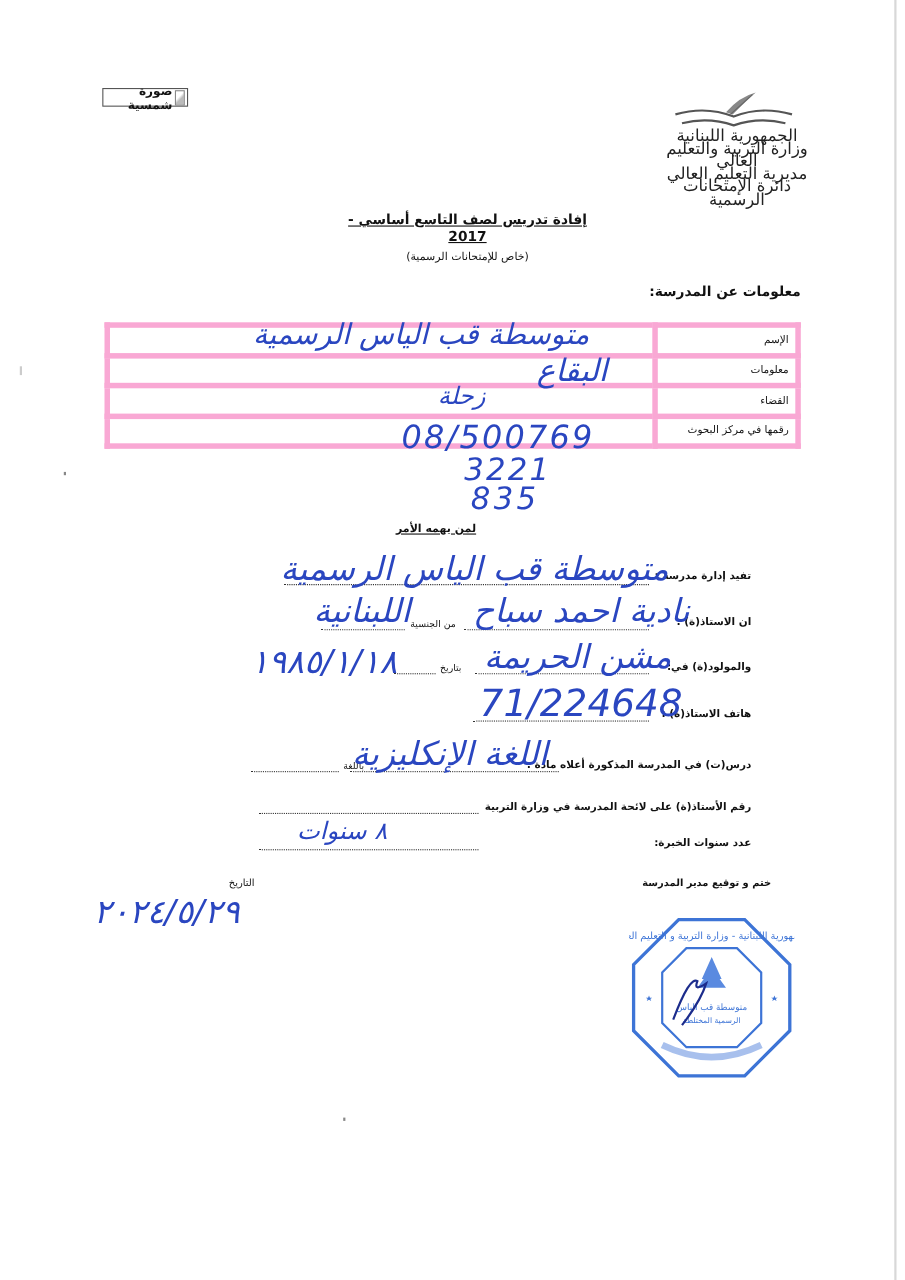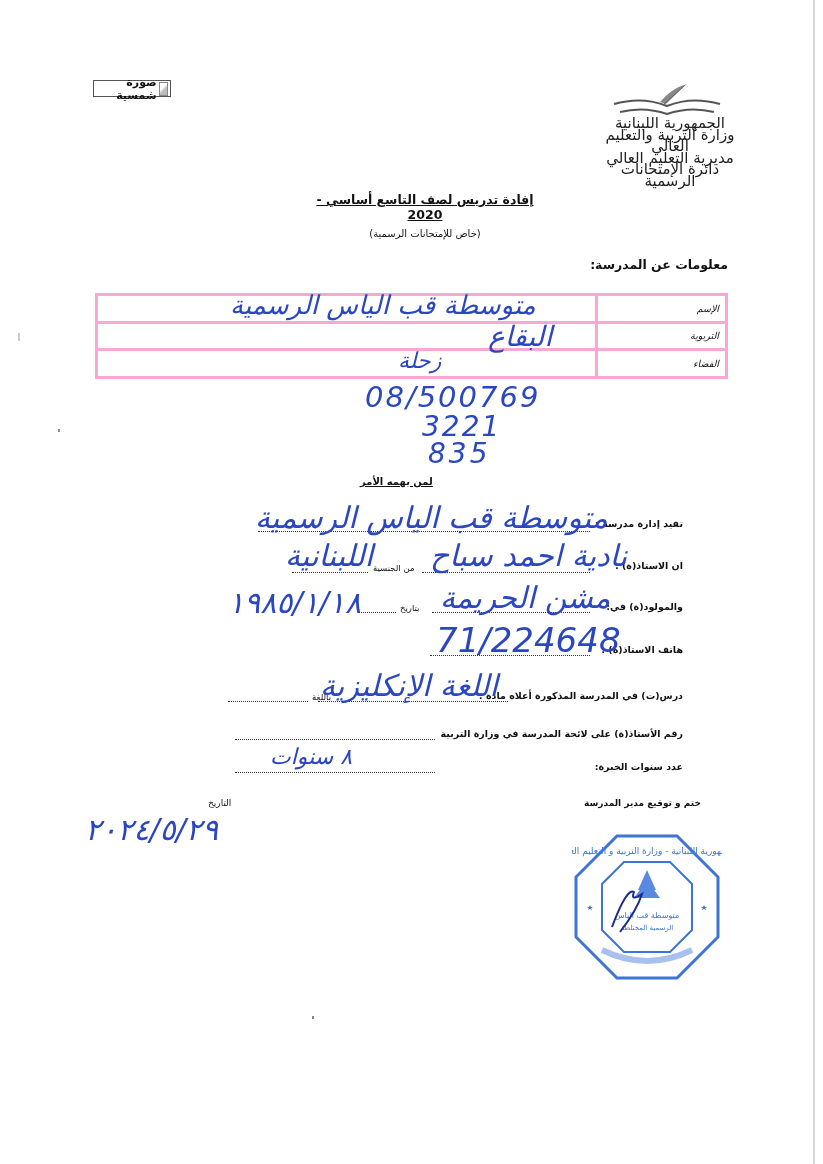--- a/index.html
+++ b/index.html
@@ -20,21 +20,21 @@
                     font-size: 15px; line-height: 11.5px; color: #222; }
 
     .title { left: 300px; top: 192px; width: 250px; text-align: center; direction: rtl;
              font-size: 12.5px; font-weight: bold; text-decoration: underline; }
     .subtitle { left: 340px; top: 228px; width: 170px; text-align: center; direction: rtl; font-size: 10px; }
     .section-heading { left: 560px; top: 257px; width: 168px; text-align: right; direction: rtl;
                        font-size: 12.5px; font-weight: bold; }
 
     
     .info-table { left: 95px; top: 293px; width: 633px; border-collapse: collapse; direction: rtl; }
-    .info-table td { border: 3px solid #f9a8d4; height: 27.5px; padding: 0; box-sizing: border-box; font-style: italic; }
+    .info-table td { border: 5px solid #f9a8d4; height: 27.5px; padding: 0; box-sizing: border-box; }
     .info-table td.lbl { width: 130px; font-size: 9.5px; padding-right: 6px; text-align: right; vertical-align: middle; }
     .info-table td.val { position: relative; }
 
     .tbl-hw { position: absolute; color: #2a46c0; font-style: italic; white-space: nowrap; direction: rtl; }
 
     .concern { left: 360px; top: 476px; width: 80px; text-align: left; direction: rtl;
                font-size: 10px; font-weight: bold; text-decoration: underline; }
 
     
     .form-label { position: absolute; direction: rtl; font-size: 9.5px; font-weight: bold; text-align: right; white-space: nowrap; }
@@ -64,36 +64,40 @@
   <line x1="52" y1="22" x2="72" y2="4" stroke="#666" stroke-width="1"></line>
 </svg>
 
 <div class="abs header-lines">
   <div>الجمهورية اللبنانية</div>
   <div>وزارة التربية والتعليم العالي</div>
   <div>مديرية التعليم العالي</div>
   <div>دائرة الإمتحانات الرسمية</div>
 </div>
 
-<div class="abs title">إفادة تدريس لصف التاسع أساسي - 2020</div>
+<div class="abs title">إفادة تدريس لصف التاسع أساسي - 2017</div>
 <div class="abs subtitle">(خاص للإمتحانات الرسمية)</div>
 <div class="abs section-heading">معلومات عن المدرسة:</div>
 
 <table class="abs info-table">
   <tbody>
       <tr>
     <td class="lbl">الإسم</td>
     <td class="val"></td>
   </tr>
   <tr>
-    <td class="lbl">التربوية</td>
+    <td class="lbl">معلومات</td>
     <td class="val"></td>
   </tr>
   <tr>
     <td class="lbl">القضاء</td>
+    <td class="val"></td>
+  </tr>
+  <tr>
+    <td class="lbl">رقمها في مركز البحوث</td>
     <td class="val"></td>
   </tr>
 </tbody>
   </table>
 
 <div class="tbl-hw" style="left:230px; top:290px; font-size:26px;">متوسطة قب الياس الرسمية</div>
 <div class="tbl-hw" style="left:488px; top:320px; font-size:28px;">البقاع</div>
 <div class="tbl-hw" style="left:398px; top:348px; font-size:22px;">زحلة</div>
 <div class="tbl-hw" style="left:365px; top:380px; font-size:29px; direction:ltr; letter-spacing:2px;">08/500769</div>
 <div class="tbl-hw" style="left:422px; top:410px; font-size:28px; direction:ltr; letter-spacing:2px;">3221</div>

